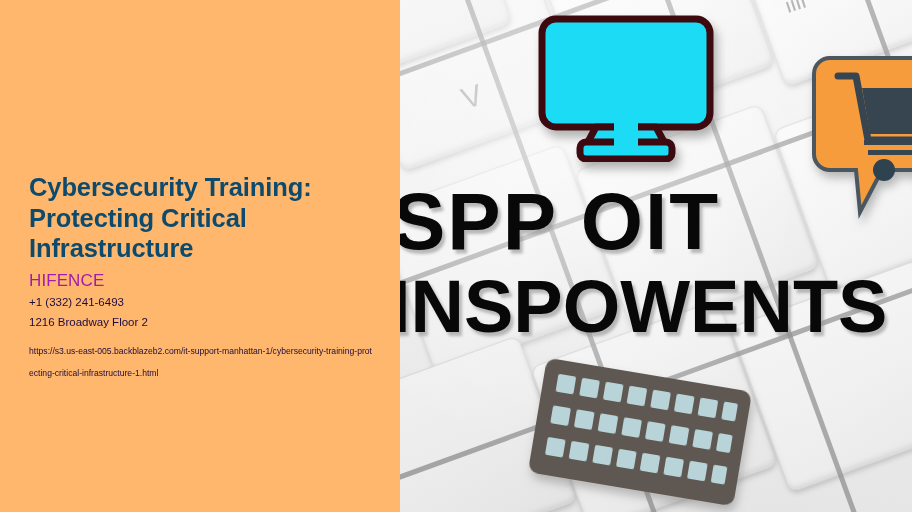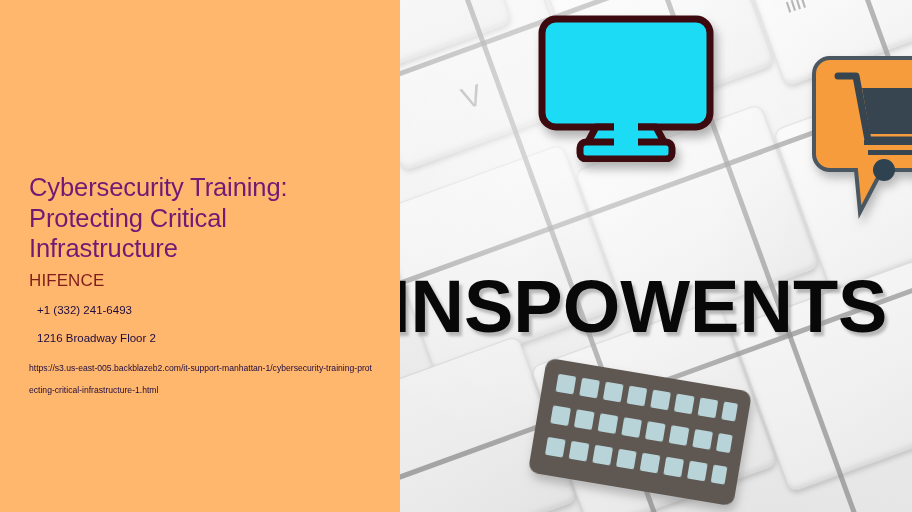--- a/index.html
+++ b/index.html
@@ -30,40 +30,40 @@
   }
   #text-block {
     position: absolute;
     left: 29px;
     top: 172px;
     width: 348px;
   }
   #poster-title {
     font-size: 25.5px;
     line-height: 30.5px;
-    color: #701a75;
-    font-weight: 400;
+    color: #0c4a6e;
+    font-weight: 700;
     letter-spacing: -0.1px;
     margin: 0 0 6px 0;
     white-space: pre-line;
   }
   #company-name {
     font-size: 17px;
     line-height: 22px;
-    color: #7f1d1d;
+    color: #a21caf;
     font-weight: 400;
     letter-spacing: 0.1px;
     margin: 0;
   }
   .contact-line {
     font-size: 11.5px;
     line-height: 20.5px;
     color: #1d0b3f;
     font-weight: 400;
-    margin: 8px;
+    margin: 0;
   }
   #url-block {
     margin-top: 7px;
     font-size: 8.6px;
     line-height: 22px;
     color: #1d0b3f;
     word-break: break-all;
     width: 344px;
   }
 
@@ -273,17 +273,18 @@
         <rect x="40" y="80" width="18" height="18" rx="2"></rect>
         <rect x="64" y="80" width="18" height="18" rx="2"></rect>
         <rect x="88" y="80" width="18" height="18" rx="2"></rect>
         <rect x="112" y="80" width="18" height="18" rx="2"></rect>
         <rect x="136" y="80" width="18" height="18" rx="2"></rect>
         <rect x="160" y="80" width="18" height="18" rx="2"></rect>
         <rect x="184" y="80" width="14" height="18" rx="2"></rect>
       </g>
     </svg>
 
+    <div class="photo-word" id="word-line-1">SPP OIT</div>
 
     <div class="photo-word" id="word-line-2">INSPOWENTS</div>
 
   </div>
 </div>
 
 </body></html>

